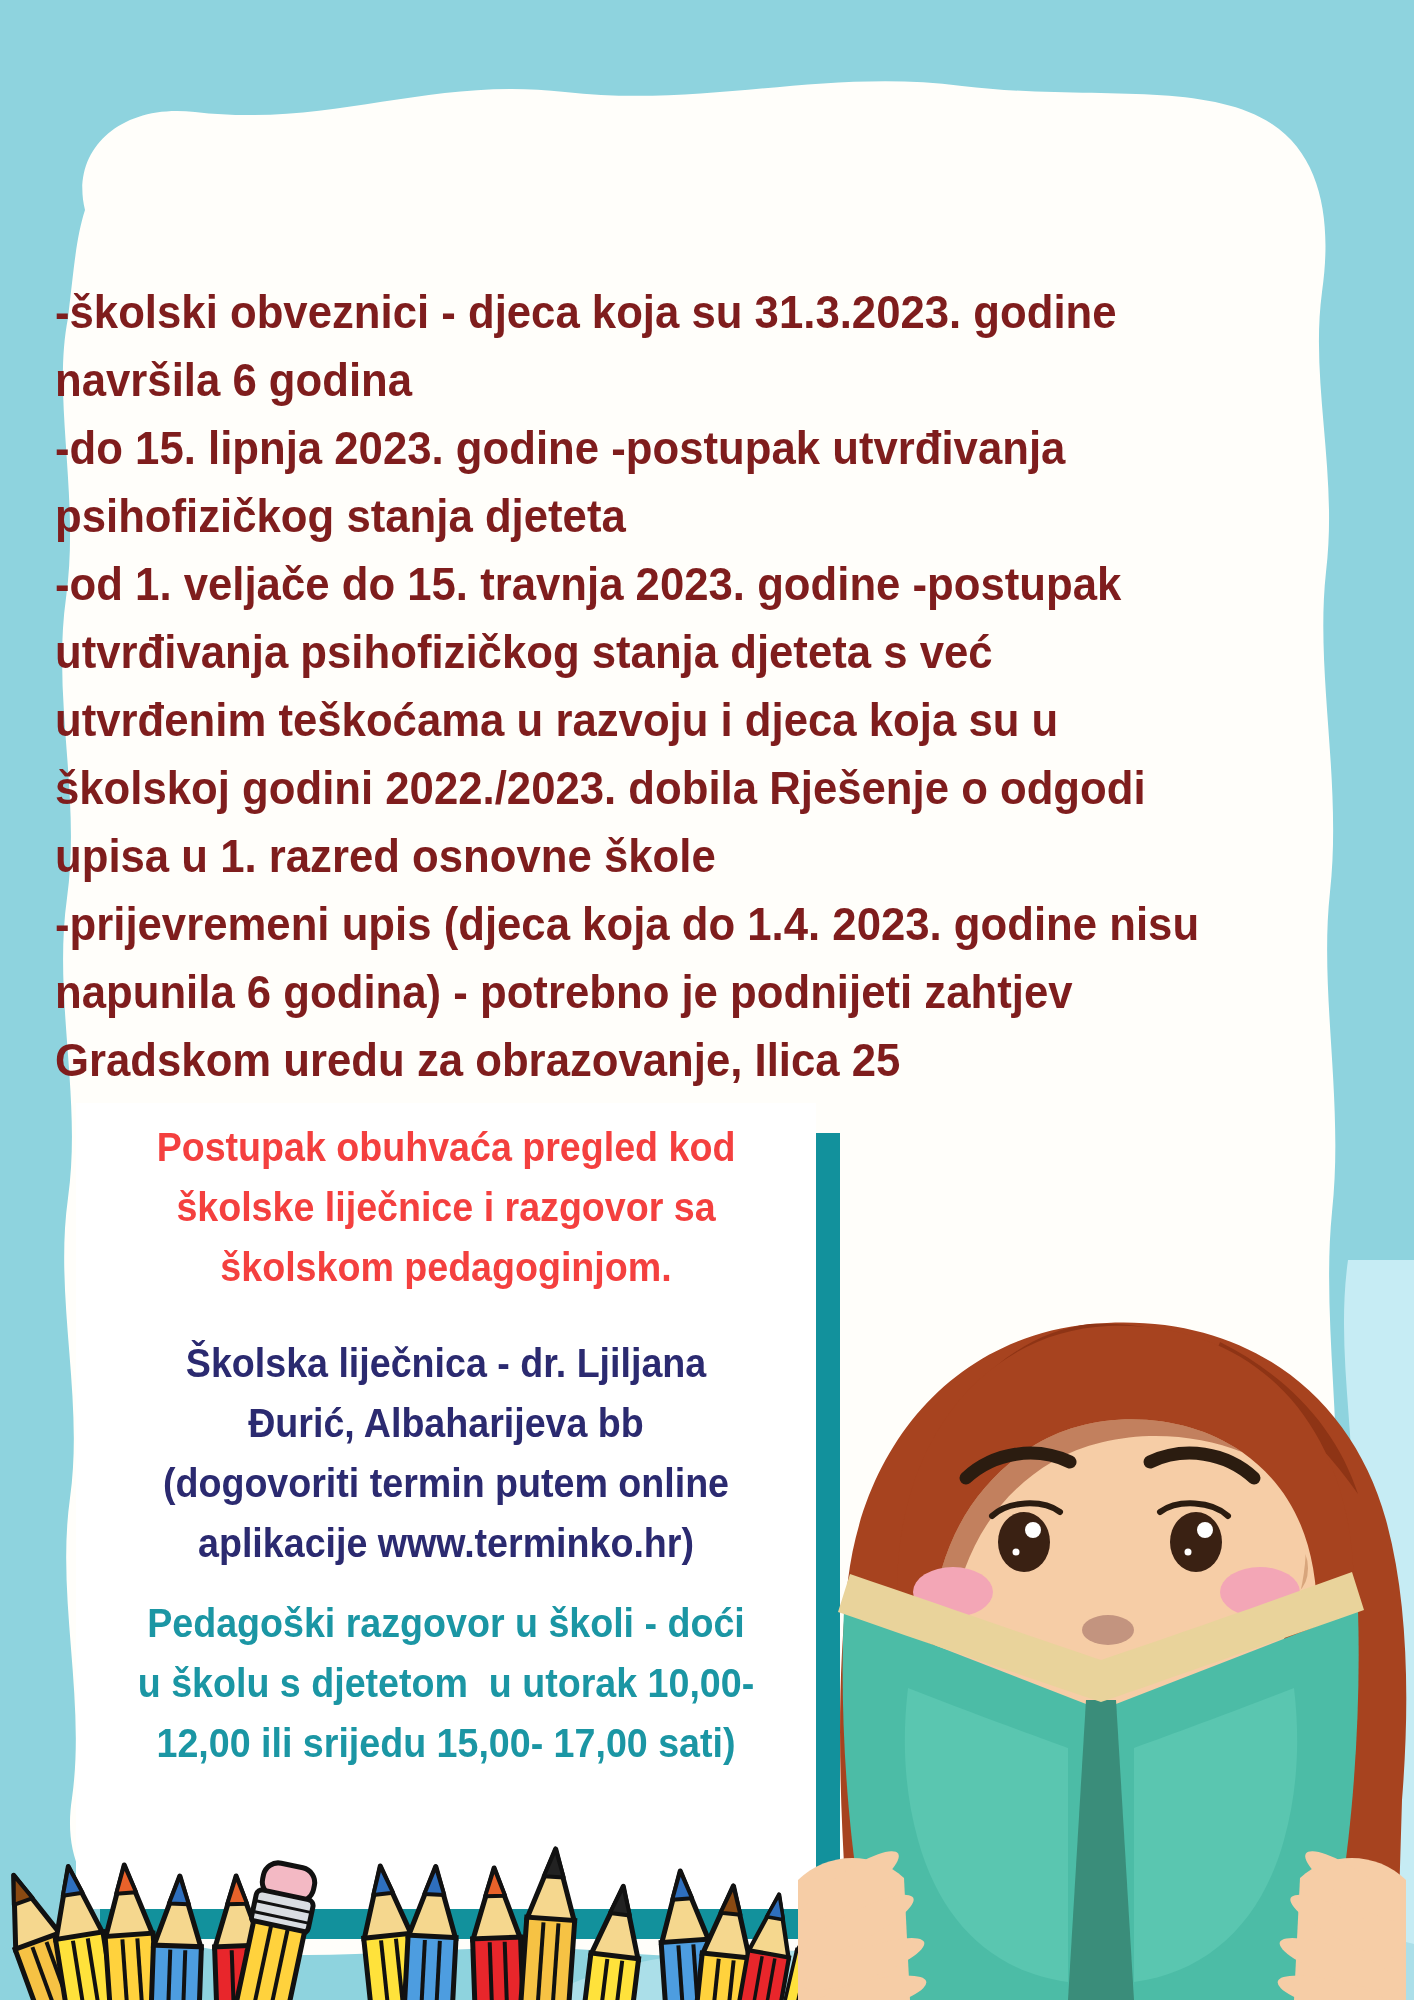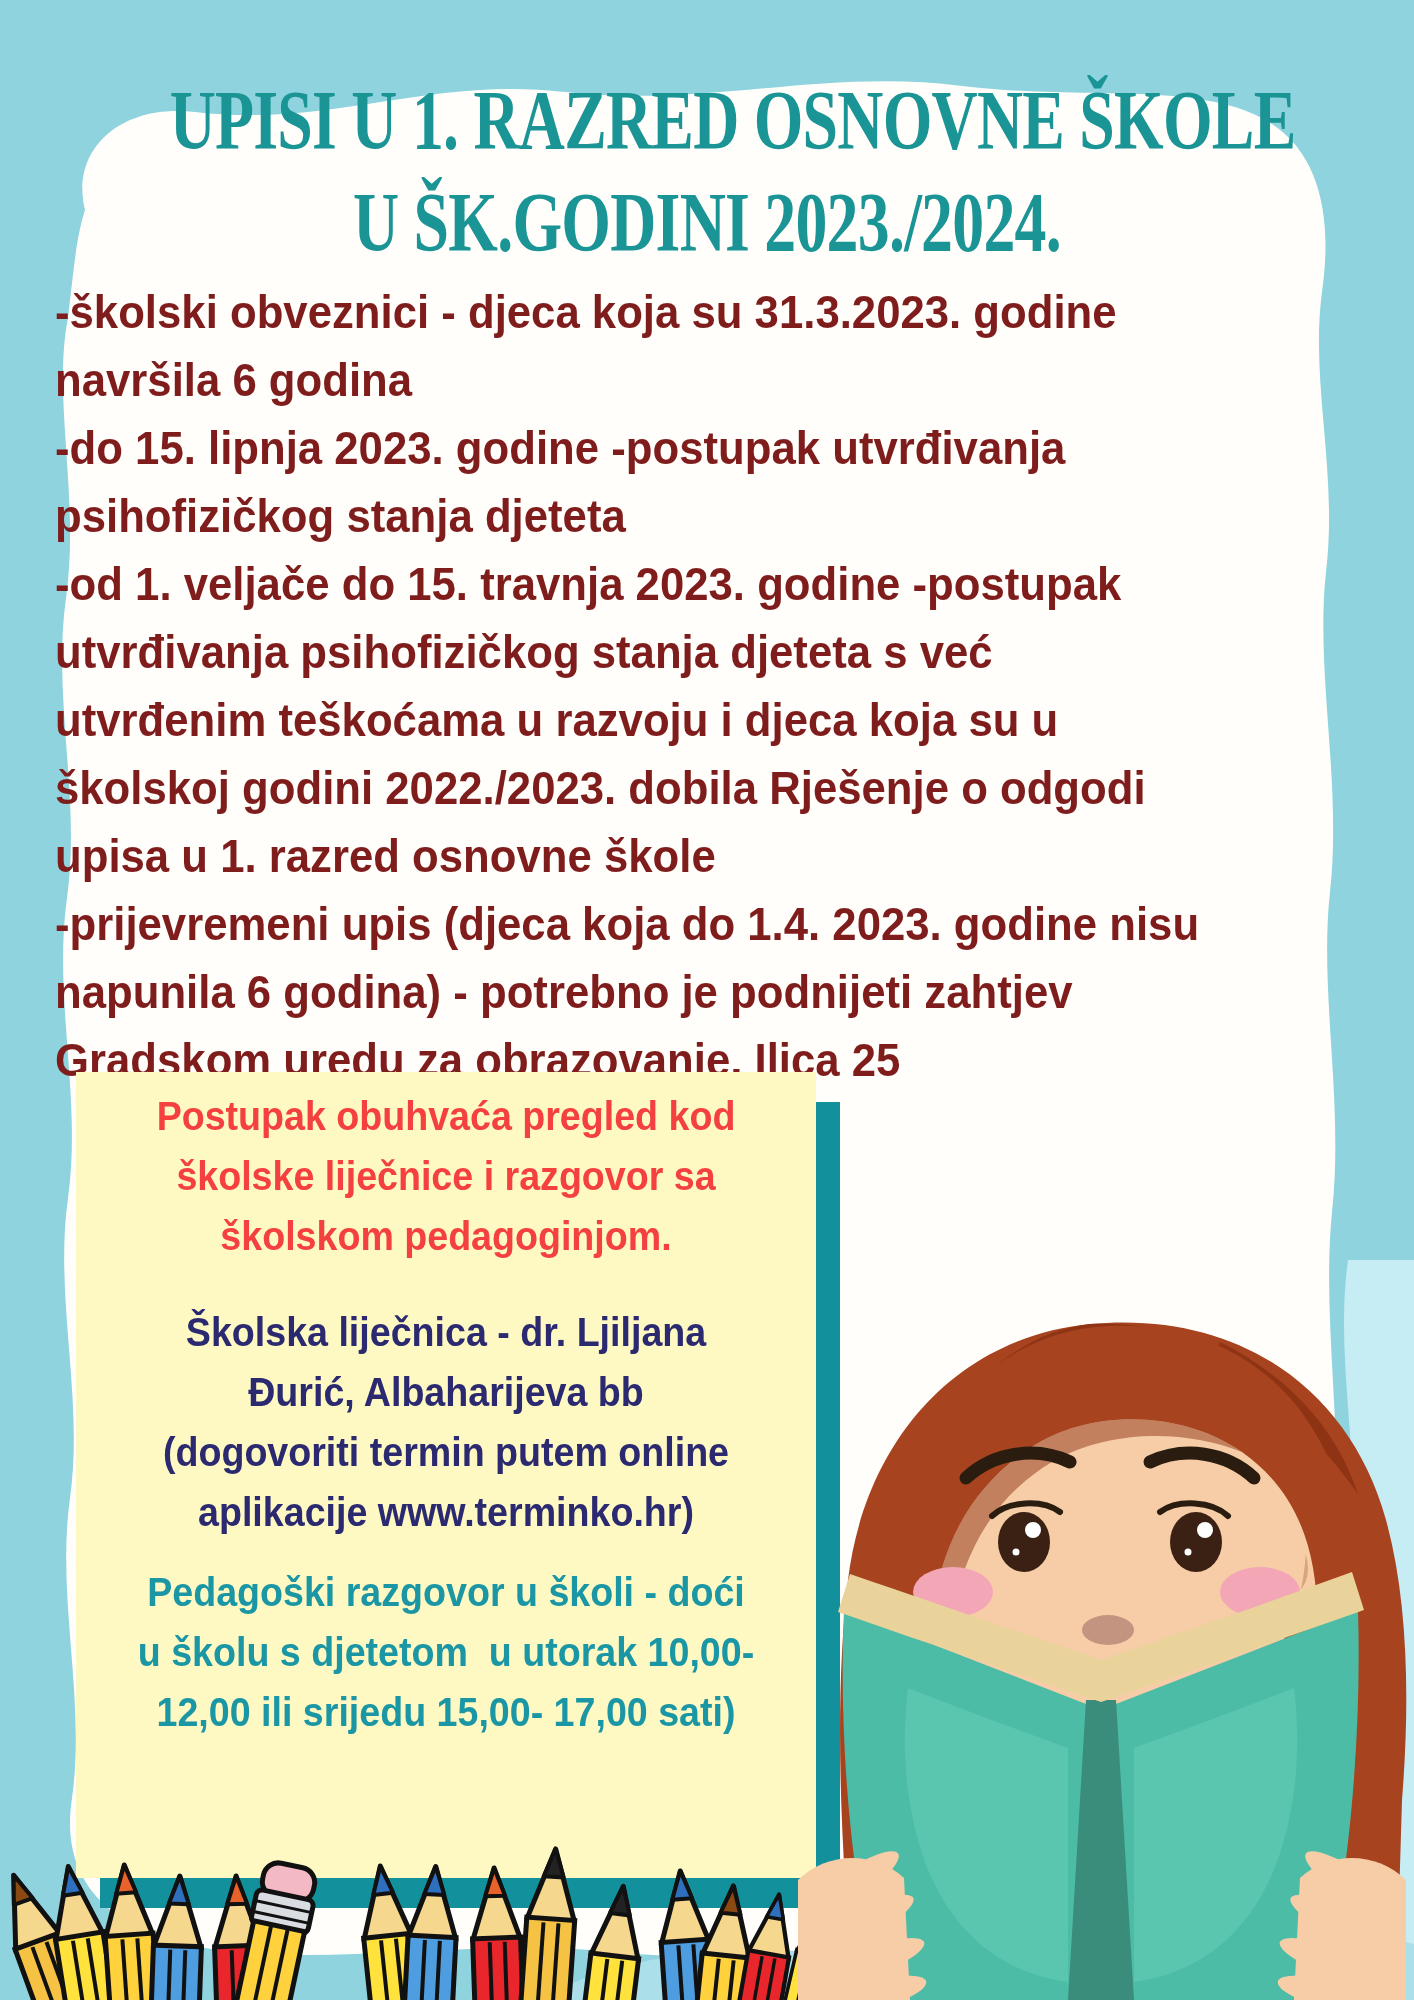--- a/index.html
+++ b/index.html
@@ -9,21 +9,21 @@
 
   .title{position:absolute;left:0;top:70px;width:1414px;text-align:center;color:#1b9496;
          font-family:"Liberation Serif",serif;font-weight:700;}
   .title .t1,.title .t2{line-height:102px;font-size:84px;letter-spacing:-1px;white-space:nowrap;
          transform:scaleX(0.76);transform-origin:50% 50%;}
 
   .body-text{position:absolute;left:55px;top:278px;width:1320px;color:#7f1d1d;font-weight:700;}
   .body-text .line{font-size:47px;line-height:68px;white-space:pre-wrap;
          transform:scaleX(0.93);transform-origin:0 50%;}
 
-  .info-box{position:absolute;left:76px;top:1072px;width:740px;height:806px;background:#fef9c3;
+  .info-box{position:absolute;left:76px;top:1103px;width:740px;height:806px;background:#ffffff;
          box-shadow:24px 30px 0 0 #12919c;box-sizing:border-box;padding-top:14px;text-align:center;}
   .info-box .line{font-size:40px;line-height:60px;font-weight:700;white-space:pre-wrap;
          transform:scaleX(0.94);transform-origin:50% 50%;}
   .sec-red{color:#f4403f;}
   .sec-navy{color:#2b2a70;margin-top:36px;}
   .sec-teal{color:#1b96a4;margin-top:20px;}
   .sec-teal2{color:#1b96a4;margin-top:22px;}
 
   .girl{position:absolute;left:790px;top:1280px;width:624px;height:720px;}
   .pencils{position:absolute;left:0px;top:1845px;width:900px;height:155px;}
@@ -61,24 +61,20 @@
       C 1340 1660 1366 1760 1354 1850
       C 1346 1918 1360 1962 1414 1972
       L 1414 1260 Z"></path>
     <path fill="#abdfe9" d="M 540 2000
       C 600 1962 700 1944 820 1952
       C 960 1962 1080 1934 1200 1942
       C 1300 1948 1380 1932 1414 1944
       L 1414 2000 Z"></path>
   </svg>
 
-  <div class="title">
-    <div class="t1">UPISI U 1. RAZRED OSNOVNE ŠKOLE</div>
-    <div class="t2">U ŠK.GODINI 2023./2024.</div>
-  </div>
 
   <div class="body-text">
       <div class="line">-školski obveznici - djeca koja su 31.3.2023. godine</div>
       <div class="line">navršila 6 godina</div>
       <div class="line">-do 15. lipnja 2023. godine -postupak utvrđivanja</div>
       <div class="line">psihofizičkog stanja djeteta</div>
       <div class="line">-od 1. veljače do 15. travnja 2023. godine -postupak</div>
       <div class="line">utvrđivanja psihofizičkog stanja djeteta s već</div>
       <div class="line">utvrđenim teškoćama u razvoju i djeca koja su u</div>
       <div class="line">školskoj godini 2022./2023. dobila Rješenje o odgodi</div>

